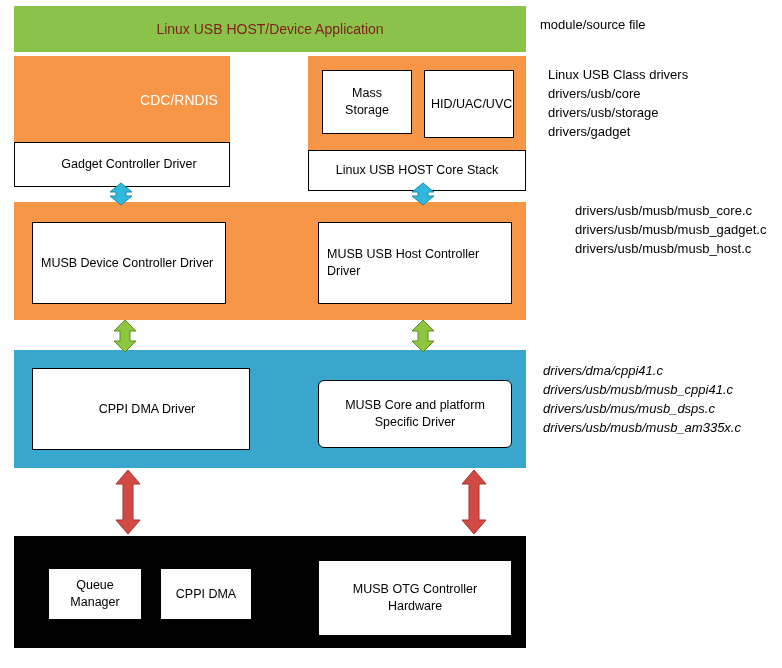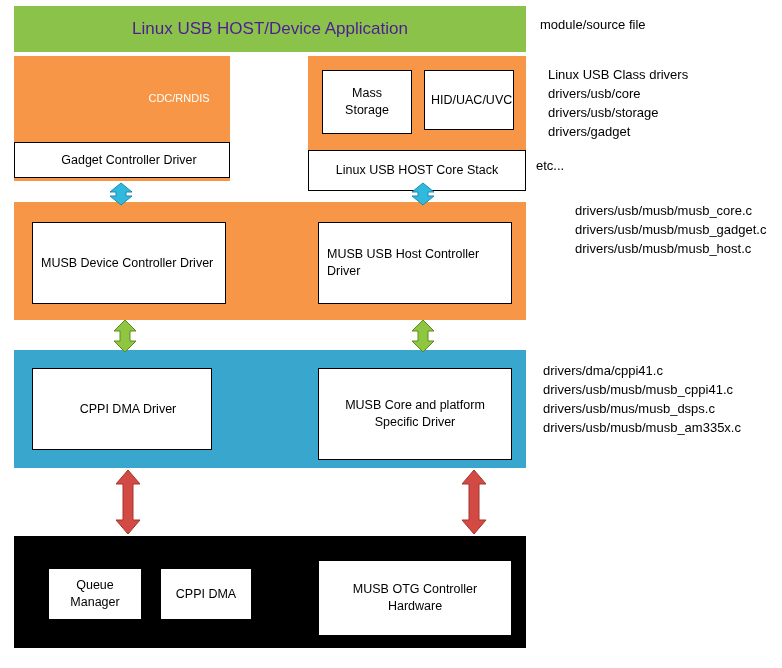--- a/index.html
+++ b/index.html
@@ -43,33 +43,33 @@
   }
   .band-green {
     background: #8cc152;
     background: #8bc34a;
   }
   .band-orange { background: #f79646; }
   .band-blue   { background: #38a6cd; }
   .band-black  { background: #000000; }
 
   .title-green {
-    color: #4c1d95;
-    font-size: 17px;
+    color: #7f1d1d;
+    font-size: 14px;
     display: flex;
     align-items: center;
     justify-content: center;
     width: 100%;
     height: 100%;
     text-align: center;
   }
   .cdc-label {
     position: absolute;
     color: #ffffff;
-    font-size: 11px;
+    font-size: 14px;
     text-align: center;
     line-height: 1.2;
   }
   .side-note {
     position: absolute;
     font-size: 13px;
     color: #000000;
     line-height: 1.45;
     white-space: pre-line;
   }
@@ -82,34 +82,34 @@
 <body>
 
 <div class="stage">
 
   <div class="box band-green" style="left:14px; top:6px; width:512px; height:46px;">
     <div class="title-green">Linux USB HOST/Device Application</div>
   </div>
 
   <div class="box band-orange" style="left:14px; top:56px; width:216px; height:125px;"></div>
   <div class="cdc-label" style="left:136px; top:92px; width:86px;">CDC/RNDIS</div>
-  <div class="inner-box" style="left:14px; top:142px; width:216px; height:36px;padding-left:20px;">Gadget Controller Driver</div>
+  <div class="inner-box" style="left:14px; top:142px; width:216px; height:45px;padding-left:20px;">Gadget Controller Driver</div>
 
   <div class="box band-orange" style="left:308px; top:56px; width:218px; height:125px;"></div>
   <div class="inner-box" style="left:322px; top:70px; width:90px; height:64px;">Mass Storage</div>
-  <div class="inner-box left-align" style="left:424px; top:70px; width:90px; height:60px;">HID/UAC/UVC</div>
+  <div class="inner-box left-align" style="left:424px; top:70px; width:90px; height:68px;">HID/UAC/UVC</div>
   <div class="inner-box" style="left:308px; top:150px; width:218px; height:41px;">Linux USB HOST Core Stack</div>
 
   <div class="box band-orange" style="left:14px; top:202px; width:512px; height:118px;"></div>
   <div class="inner-box left-align" style="left:318px; top:222px; width:194px; height:82px; padding-left:8px;">MUSB USB Host Controller Driver</div>
   <div class="inner-box left-align" style="left:32px; top:222px; width:194px; height:82px; padding-left:8px;">MUSB Device Controller Driver</div>
 
   <div class="box band-blue" style="left:14px; top:350px; width:512px; height:118px;"></div>
-  <div class="inner-box" style="left:32px; top:368px; width:180px; height:82px;padding-left:18px;">CPPI DMA Driver</div>
-  <div class="inner-box" style="left:318px; top:368px; width:194px; height:92px;">MUSB Core and platform Specific Driver</div>
+  <div class="inner-box" style="left:32px; top:368px; width:218px; height:82px;padding-left:18px;">CPPI DMA Driver</div>
+  <div class="inner-box" style="left:318px; top:380px; width:194px; height:68px;border-radius:6px;">MUSB Core and platform Specific Driver</div>
 
   <div class="box band-black" style="left:14px; top:536px; width:512px; height:112px;"></div>
   <div class="inner-box" style="left:48px; top:568px; width:94px; height:52px;">Queue Manager</div>
   <div class="inner-box" style="left:160px; top:568px; width:92px; height:52px;">CPPI DMA</div>
   <div class="inner-box" style="left:318px; top:560px; width:194px; height:76px;">MUSB OTG Controller Hardware</div>
 
   <svg class="arrow-svg" style="left:108px; top:183px; width:26px; height:22px;" viewBox="0 0 26 22">
     <polygon points="13,0 24,9 18,9 18,13 24,13 13,22 2,13 8,13 8,9 2,9" fill="#2fb9dd" stroke="#1b8bb0" stroke-width="1"></polygon>
   </svg>
   <svg class="arrow-svg" style="left:410px; top:183px; width:26px; height:22px;" viewBox="0 0 26 22">
@@ -130,24 +130,23 @@
     <polygon points="14,0 26,14 19,14 19,50 26,50 14,64 2,50 9,50 9,14 2,14" fill="#d24a43" stroke="#a5332d" stroke-width="1"></polygon>
   </svg>
 
   <div class="side-note" style="left:540px; top:16px; width:236px;">module/source file</div>
 
   <div class="side-note" style="left:536px; top:66px; width:240px;margin-left:12px;">Linux USB Class drivers
 drivers/usb/core
 drivers/usb/storage
 drivers/gadget</div>
 
-  <div class="side-note" style="left:536px; top:157px; width:120px;">etc...</div>
 
   <div class="side-note" style="left:540px; top:202px; width:240px;margin-left:35px;">drivers/usb/musb/musb_core.c
 drivers/usb/musb/musb_gadget.c
 drivers/usb/musb/musb_host.c</div>
 
-  <div class="side-note" style="left:543px; top:362px; width:240px;">drivers/dma/cppi41.c
+  <div class="side-note" style="left:543px; top:362px; width:240px;font-style:italic;">drivers/dma/cppi41.c
 drivers/usb/musb/musb_cppi41.c
 drivers/usb/mus/musb_dsps.c
 drivers/usb/musb/musb_am335x.c</div>
 
 </div>
 
 </body></html>

